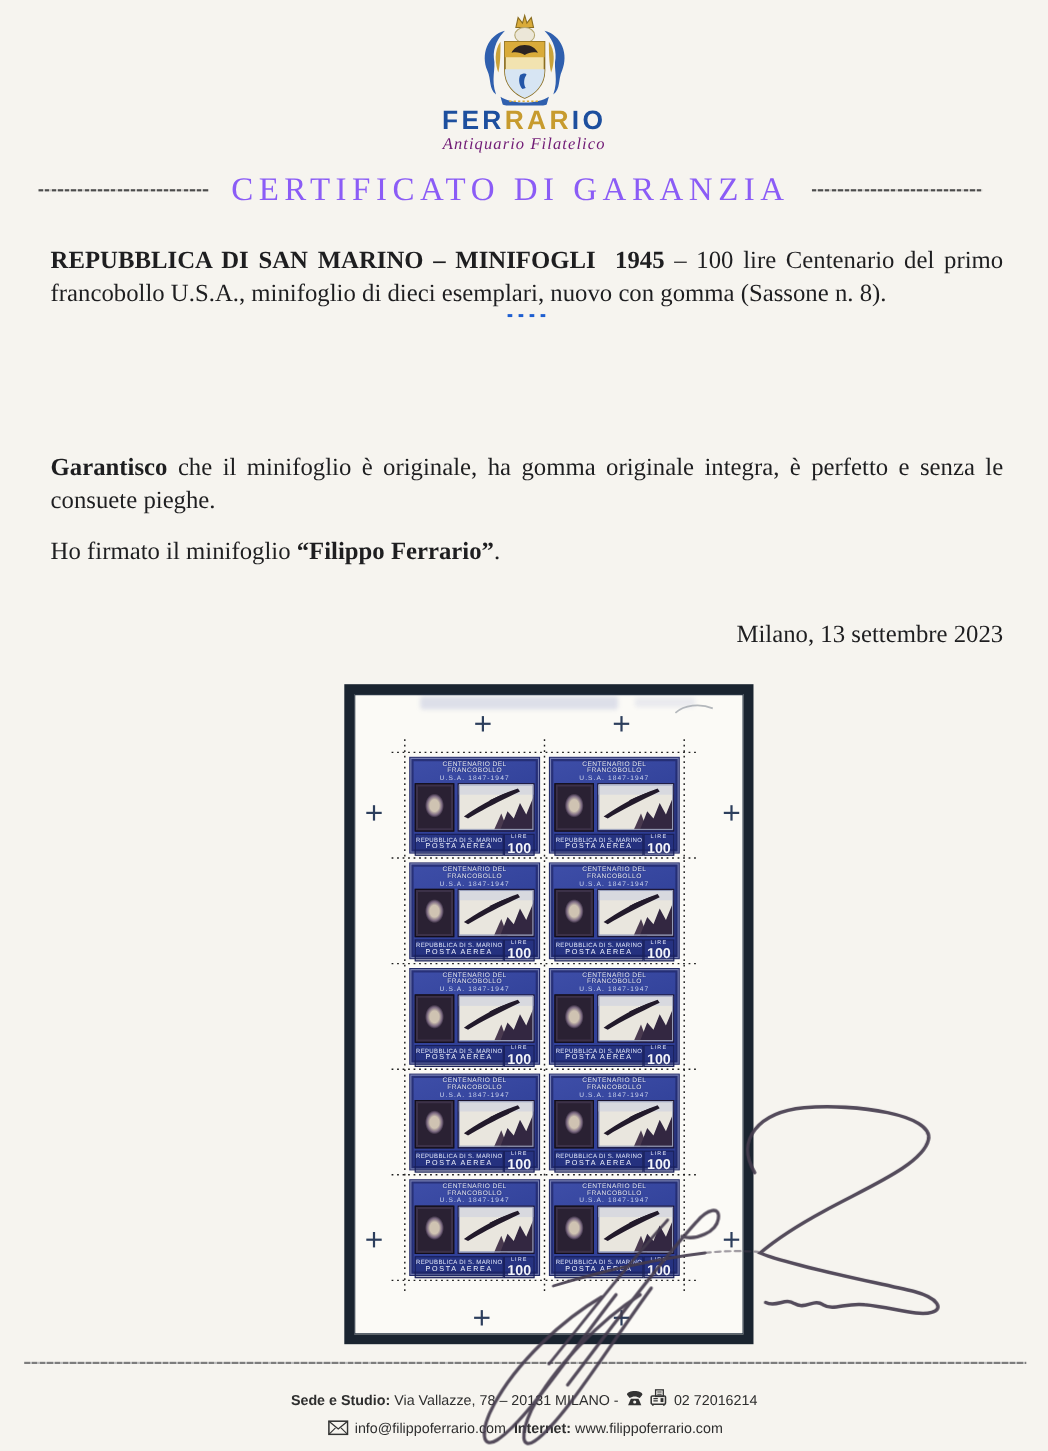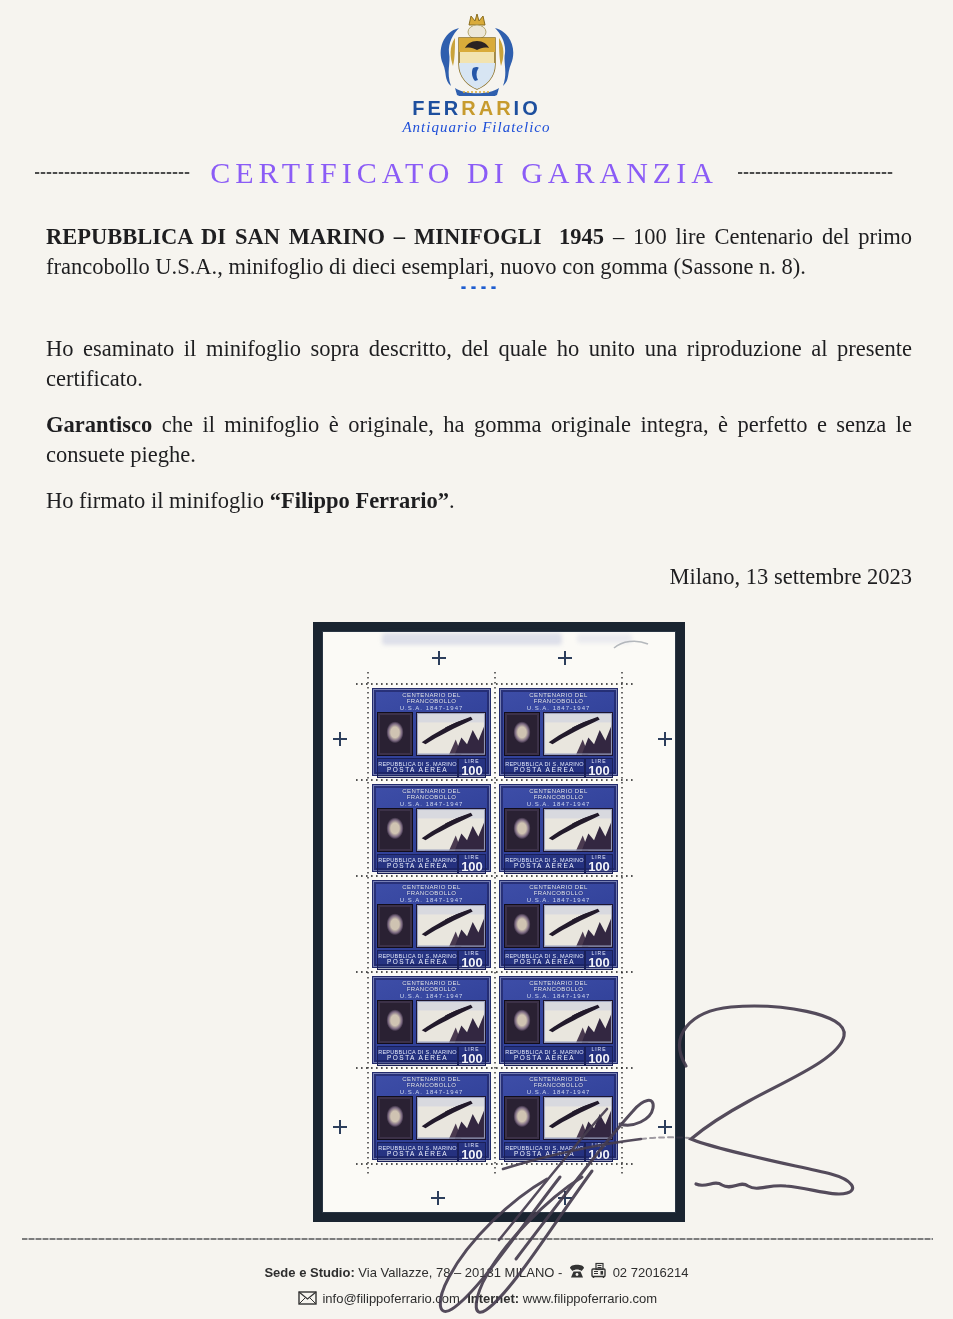--- a/index.html
+++ b/index.html
@@ -3,23 +3,23 @@
 <meta charset="utf-8">
 <style>
   html,body{margin:0;padding:0;background:#e9e7e2;}
   .page{position:relative;width:953px;height:1319px;background:#f6f4ef;overflow:hidden;
         font-family:"Liberation Serif", serif;color:#1e1e20;}
 
   
   .logo{position:absolute;top:8px;left:0;width:100%;text-align:center;}
   .crest{display:block;margin:0 auto;}
   .wordmark{margin-top:2px;font-family:"Liberation Sans",sans-serif;font-weight:700;
-            font-size:20px;letter-spacing:3px;line-height:1;}
+            font-size:24px;letter-spacing:3px;line-height:1;}
   .wm-blue{color:#1d4f9e;} .wm-gold{color:#c79b2e;}
-  .tagline{margin-top:1px;font-style:italic;font-size:15px;color:#1d4ed8;
+  .tagline{margin-top:1px;font-style:italic;font-size:15px;color:#701a75;
            font-family:"Liberation Serif",serif;letter-spacing:1px;}
 
   
   .heading-row{position:absolute;top:156px;left:0;width:953px;display:flex;align-items:center;
                box-sizing:border-box;padding-left:35px;padding-right:60px;}
   .rule{flex:1;height:2px;background:repeating-linear-gradient(90deg,#4c4c4c 0 4px,rgba(76,76,76,.25) 4px 6px);}
   .heading-title{padding:0 20px;font-size:30px;letter-spacing:5px;color:#8b5cf6;white-space:nowrap;}
 
   
   .content{position:absolute;left:46px;width:866px;top:0;height:100%;}
@@ -114,21 +114,20 @@
 
   <div class="heading-row">
     <div class="rule"></div>
     <div class="heading-title">CERTIFICATO DI GARANZIA</div>
     <div class="rule"></div>
   </div>
 
   <div class="content">
     <div class="para p1"><b>REPUBBLICA DI SAN MARINO – MINIFOGLI  1945</b><span> – 100 lire Centenario del primo francobollo U.S.A., minifoglio di dieci esemplari, nuovo con gomma (Sassone n. 8).</span></div>
     <div class="blue-dashes">----</div>
-    <div class="para p2">Ho esaminato il minifoglio sopra descritto, del quale ho unito una riproduzione al presente certificato.</div>
     <div class="para p4"><span>Ho firmato il minifoglio </span><b>“Filippo Ferrario”</b><span>.</span></div>
     <div class="para p3"><b>Garantisco</b><span> che il minifoglio è originale, ha gomma originale integra, è perfetto e senza le consuete pieghe.</span></div>
     <div class="para dateline">Milano, 13 settembre 2023</div>
   </div>
 
   <div class="sheet">
     <div class="sheet-inner">
       <div class="smudge" style="left:60px;top:2px;width:180px;height:12px;"></div>
       <div class="smudge" style="left:255px;top:3px;width:55px;height:9px;opacity:.6;"></div>
 

